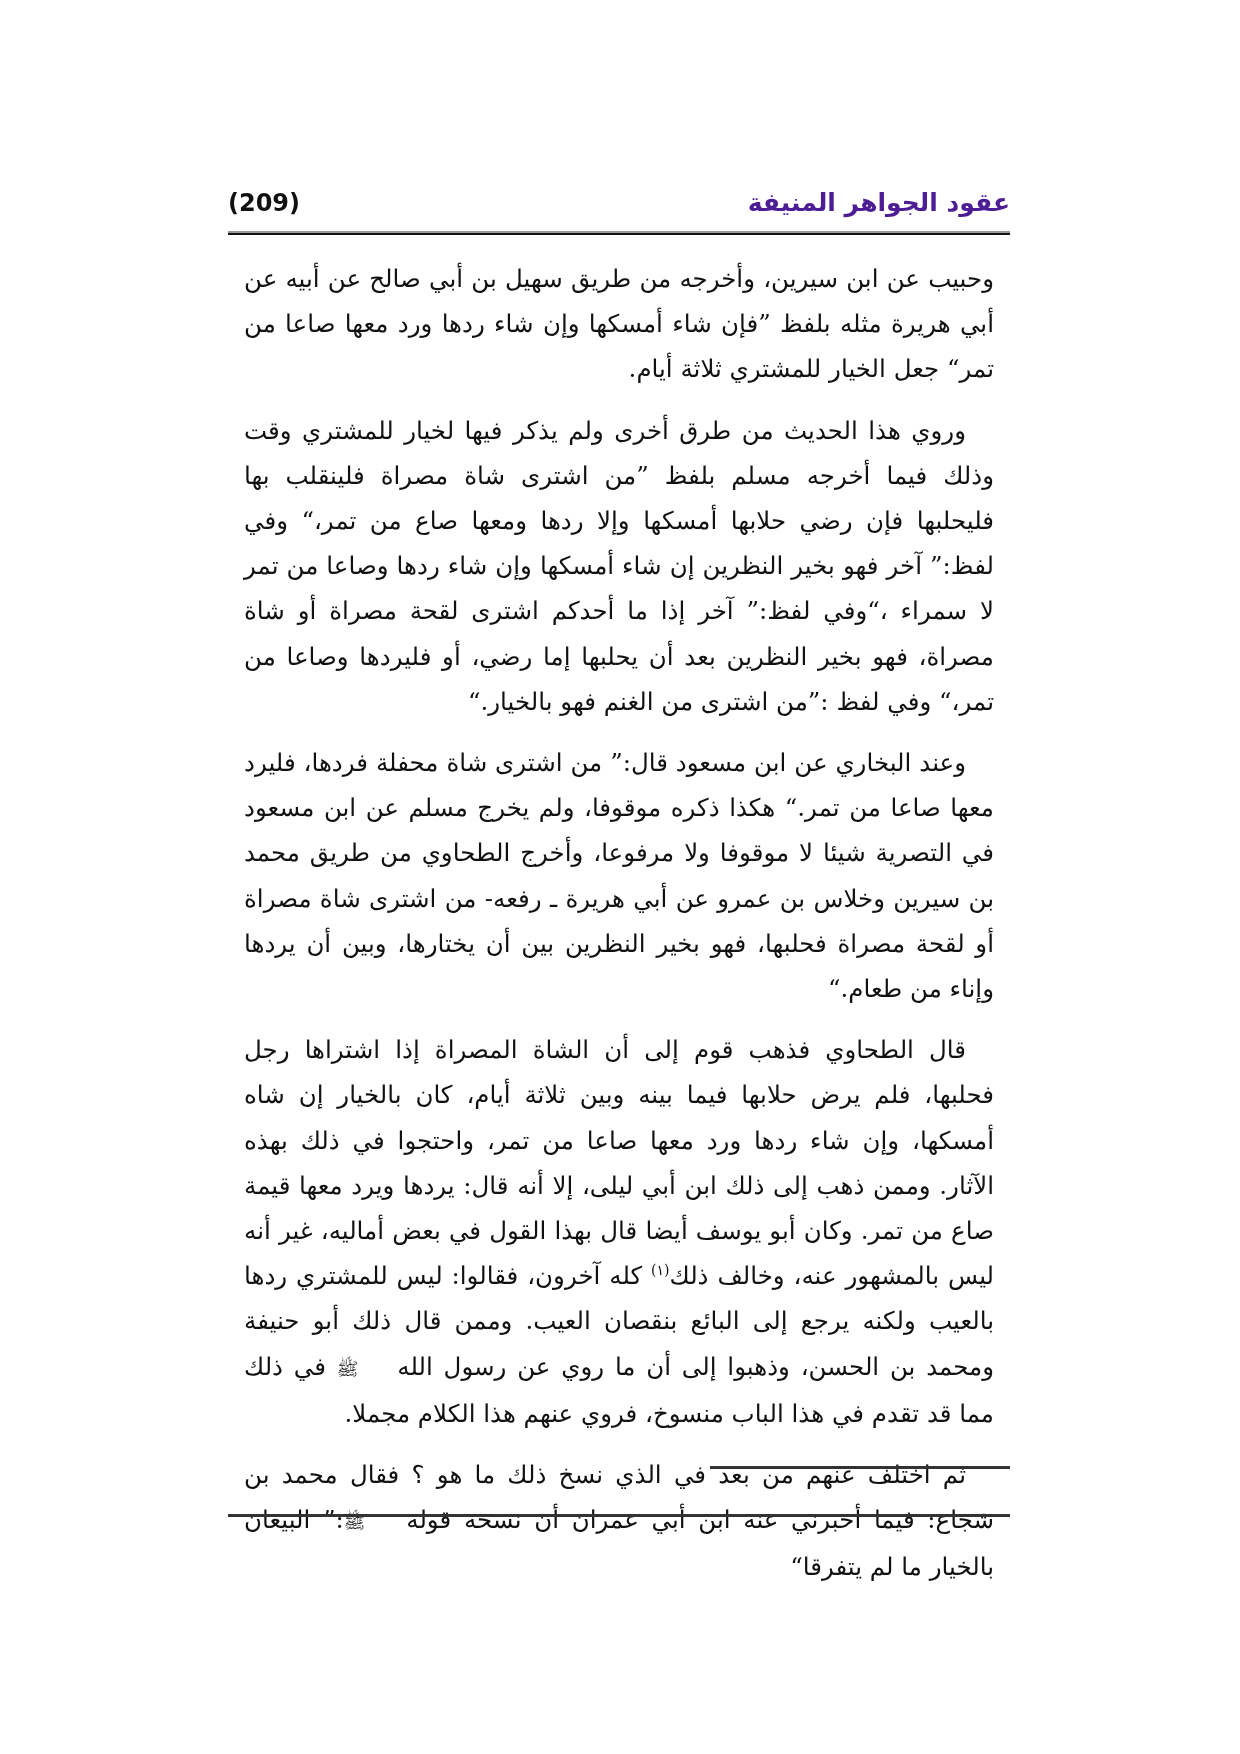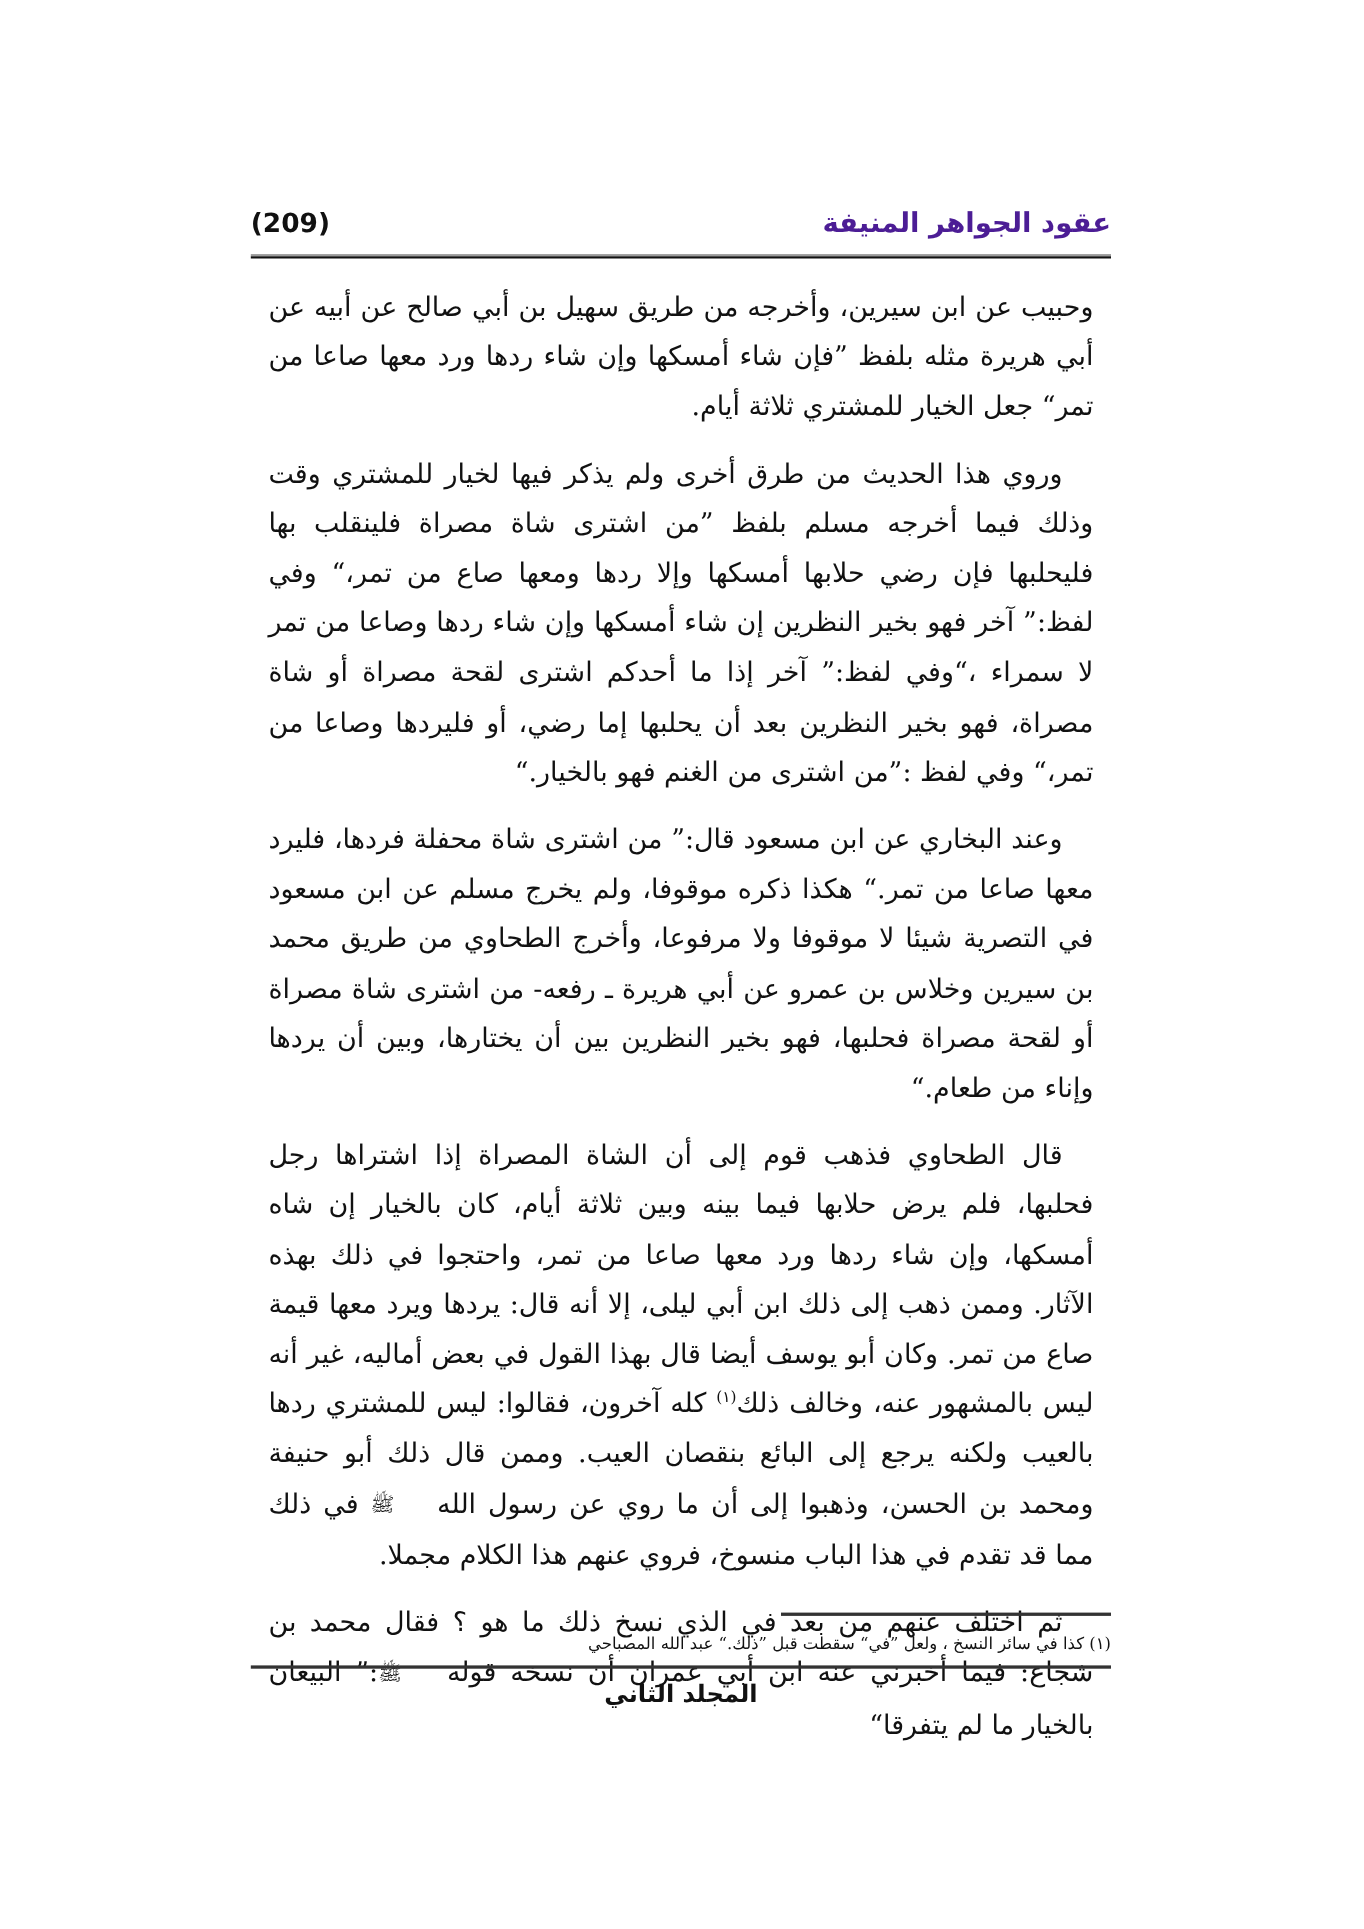--- a/index.html
+++ b/index.html
@@ -135,17 +135,15 @@
 
   <div class="body-text">
     <p>وحبيب عن ابن سيرين، وأخرجه من طريق سهيل بن أبي صالح عن أبيه عن أبي هريرة مثله بلفظ ”فإن شاء أمسكها وإن شاء ردها ورد معها صاعا من تمر“ جعل الخيار للمشتري ثلاثة أيام.</p>
     <p class="indent">وروي هذا الحديث من طرق أخرى ولم يذكر فيها لخيار للمشتري وقت وذلك فيما أخرجه مسلم بلفظ ”من اشترى شاة مصراة فلينقلب بها فليحلبها فإن رضي حلابها أمسكها وإلا ردها ومعها صاع من تمر،“ وفي لفظ:” آخر فهو بخير النظرين إن شاء أمسكها وإن شاء ردها وصاعا من تمر لا سمراء ،“وفي لفظ:” آخر إذا ما أحدكم اشترى لقحة مصراة أو شاة مصراة، فهو بخير النظرين بعد أن يحلبها إما رضي، أو فليردها وصاعا من تمر،“ وفي لفظ :”من اشترى من الغنم فهو بالخيار.“</p>
     <p class="indent">وعند البخاري عن ابن مسعود قال:” من اشترى شاة محفلة فردها، فليرد معها صاعا من تمر.“ هكذا ذكره موقوفا، ولم يخرج مسلم عن ابن مسعود في التصرية شيئا لا موقوفا ولا مرفوعا، وأخرج الطحاوي من طريق محمد بن سيرين وخلاس بن عمرو عن أبي هريرة ـ رفعه- من اشترى شاة مصراة أو لقحة مصراة فحلبها، فهو بخير النظرين بين أن يختارها، وبين أن يردها وإناء من طعام.“</p>
     <p class="indent"><span>قال الطحاوي فذهب قوم إلى أن الشاة المصراة إذا اشتراها رجل فحلبها، فلم يرض حلابها فيما بينه وبين ثلاثة أيام، كان بالخيار إن شاه أمسكها، وإن شاء ردها ورد معها صاعا من تمر، واحتجوا في ذلك بهذه الآثار. وممن ذهب إلى ذلك ابن أبي ليلى، إلا أنه قال: يردها ويرد معها قيمة صاع من تمر. وكان أبو يوسف أيضا قال بهذا القول في بعض أماليه، غير أنه ليس بالمشهور عنه، وخالف ذلك</span><span class="fn-mark">(١)</span><span> كله آخرون، فقالوا: ليس للمشتري ردها بالعيب ولكنه يرجع إلى البائع بنقصان العيب. وممن قال ذلك أبو حنيفة ومحمد بن الحسن، وذهبوا إلى أن ما روي عن رسول الله</span> <span class="saw">ﷺ</span><span> في ذلك مما قد تقدم في هذا الباب منسوخ، فروي عنهم هذا الكلام مجملا.</span></p>
     <p class="indent"><span>ثم اختلف عنهم من بعد في الذي نسخ ذلك ما هو ؟ فقال محمد بن شجاع: فيما أخبرني عنه ابن أبي عمران أن نسخه قوله </span><span class="saw">ﷺ</span><span>:” البيعان بالخيار ما لم يتفرقا“</span></p>
   </div>
 
   <div class="footnote-sep"></div>
-  <div class="footnote">(١) كذا في سائر النسخ ، ولعل ”في“ سقطت قبل ”ذلك.“ عبد الله المصباحي</div>
   <div class="footnote-rule"></div>
 
-  <div class="volume-label">المجلد الثاني</div>
 </div>
 
 </body></html>

